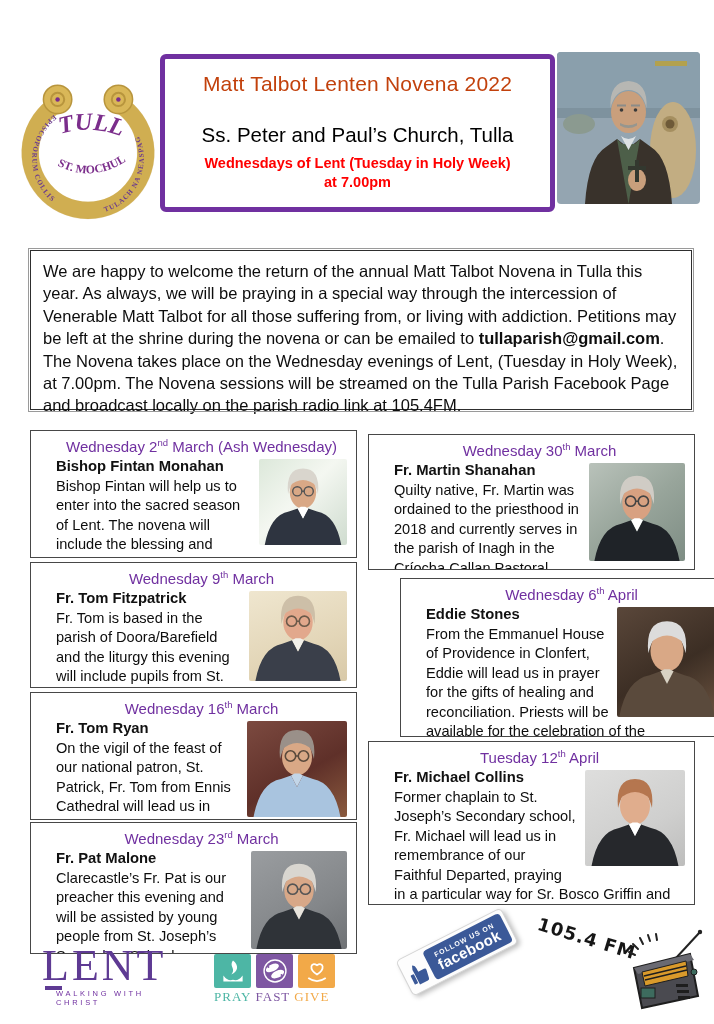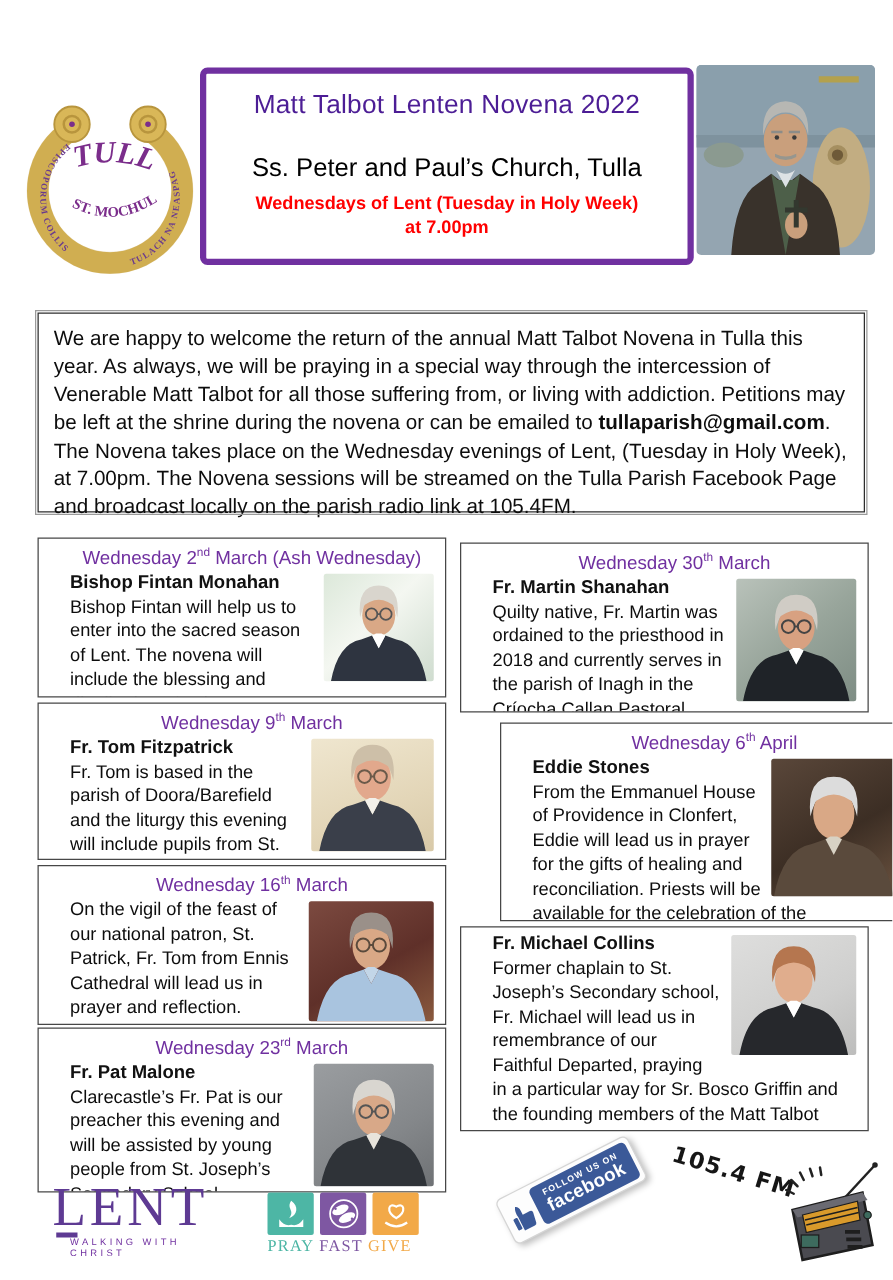--- a/index.html
+++ b/index.html
@@ -4,21 +4,21 @@
 <style>
   html,body{margin:0;padding:0;background:#fff;}
   #page{position:relative;width:714px;height:1024px;background:#ffffff;overflow:hidden;
         font-family:"Liberation Sans",sans-serif;color:#111;}
   .abs{position:absolute;box-sizing:border-box;}
 
   
   .logo-wrap{left:12px;top:54px;width:152px;height:176px;}
   .title-box{left:160px;top:54px;width:395px;height:158px;border:5px solid #7030A0;border-radius:6px;
              background:#fff;text-align:center;padding-top:13px;}
-  .tb-line1{font-size:21px;color:#4c1d95;letter-spacing:.2px;}
+  .tb-line1{font-size:21px;color:#c2410c;letter-spacing:.2px;}
   .tb-line2{font-size:20.5px;color:#000;margin-top:27px;}
   .tb-red{color:#FF0000;font-weight:700;font-size:14.5px;margin-top:7px;line-height:19px;}
   .tb-red2{color:#FF0000;font-weight:700;font-size:14.5px;line-height:19px;}
   .portrait{left:557px;top:52px;width:143px;height:152px;border-radius:4px;overflow:hidden;}
 
   
   .intro-box{left:30px;top:250px;width:662px;height:160px;border:1.5px solid #2e2e2e;
              outline:1px solid #9a9a9a;outline-offset:1px;background:#fff;
              padding:9px 12px;font-size:16.5px;line-height:22.4px;color:#0d0d0d;}
   .intro-box b{font-weight:700;}
@@ -181,20 +181,21 @@
   </div>
 
   <div class="abs card" style="left:30px;top:692px;width:327px;height:128px;">
     <div class="card-title"><span>Wednesday 16</span><sup>th</sup><span> March</span></div>
     <div class="card-body">
       <div class="photo c3" style="width:100px;height:96px;">
           <svg viewBox="0 0 100 100" preserveAspectRatio="xMidYMax slice">
             <use href="#person-bust"></use>
           </svg>
         </div>
+      <div class="card-name">Fr. Tom Ryan</div>
       <div class="card-text">On the vigil of the feast of our national patron, St. Patrick, Fr. Tom from Ennis Cathedral will lead us in prayer and reflection.</div>
     </div>
   </div>
 
   <div class="abs card" style="left:30px;top:822px;width:327px;height:132px;">
     <div class="card-title"><span>Wednesday 23</span><sup>rd</sup><span> March</span></div>
     <div class="card-body">
       <div class="photo c4" style="width:96px;height:98px;">
           <svg viewBox="0 0 100 100" preserveAspectRatio="xMidYMax slice">
             <use href="#person-bust"></use>
@@ -225,20 +226,21 @@
           <svg viewBox="0 0 100 100" preserveAspectRatio="xMidYMax slice">
             <use href="#person-bust"></use>
           </svg>
         </div>
       <div class="card-name">Eddie Stones</div>
       <div class="card-text">From the Emmanuel House of Providence in Clonfert, Eddie will lead us in prayer for the gifts of healing and reconciliation. Priests will be available for the celebration of the sacrament of Confession for Easter.</div>
     </div>
   </div>
 
   <div class="abs card" style="left:368px;top:741px;width:327px;height:164px;">
+    <div class="card-title"><span>Tuesday 12</span><sup>th</sup><span> April</span></div>
     <div class="card-body">
       <div class="photo c7" style="width:100px;height:96px;">
           <svg viewBox="0 0 100 100" preserveAspectRatio="xMidYMax slice">
             <use href="#person-bust"></use>
           </svg>
         </div>
       <div class="card-name">Fr. Michael Collins</div>
       <div class="card-text">Former chaplain to St. Joseph’s Secondary school, Fr. Michael will lead us in remembrance of our Faithful Departed, praying in a particular way for Sr. Bosco Griffin and the founding members of the Matt Talbot Novena.</div>
     </div>
   </div>

